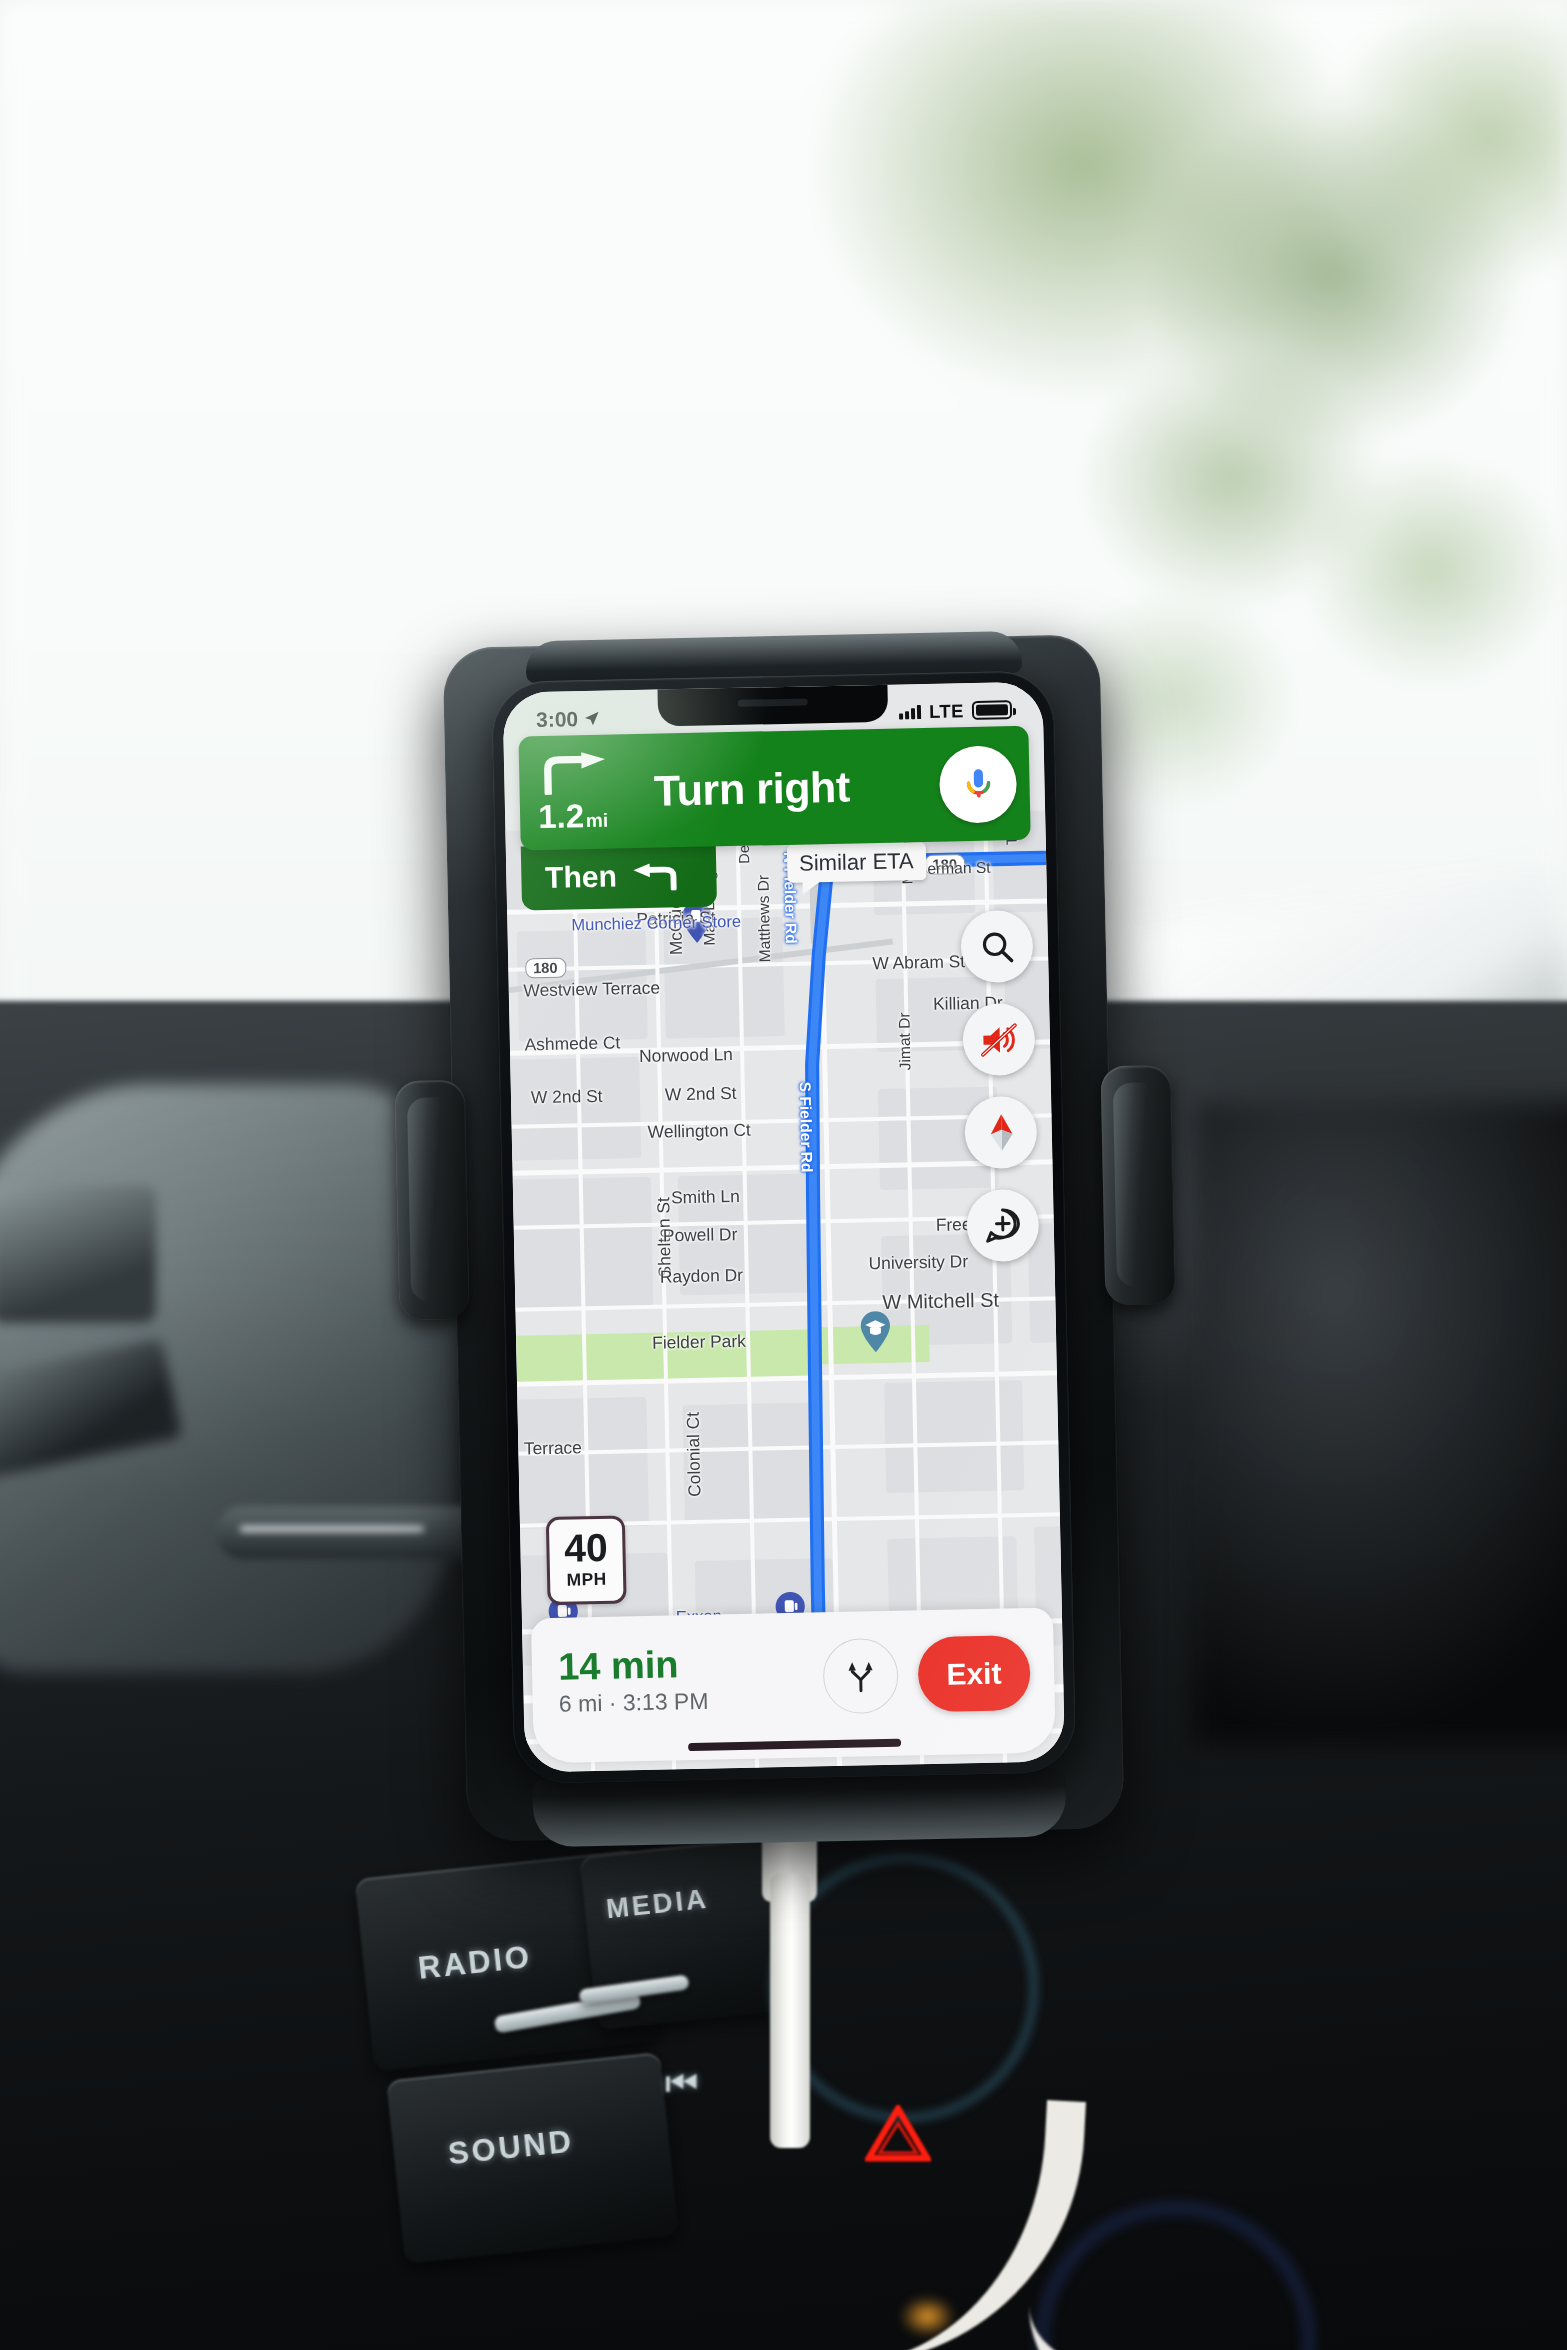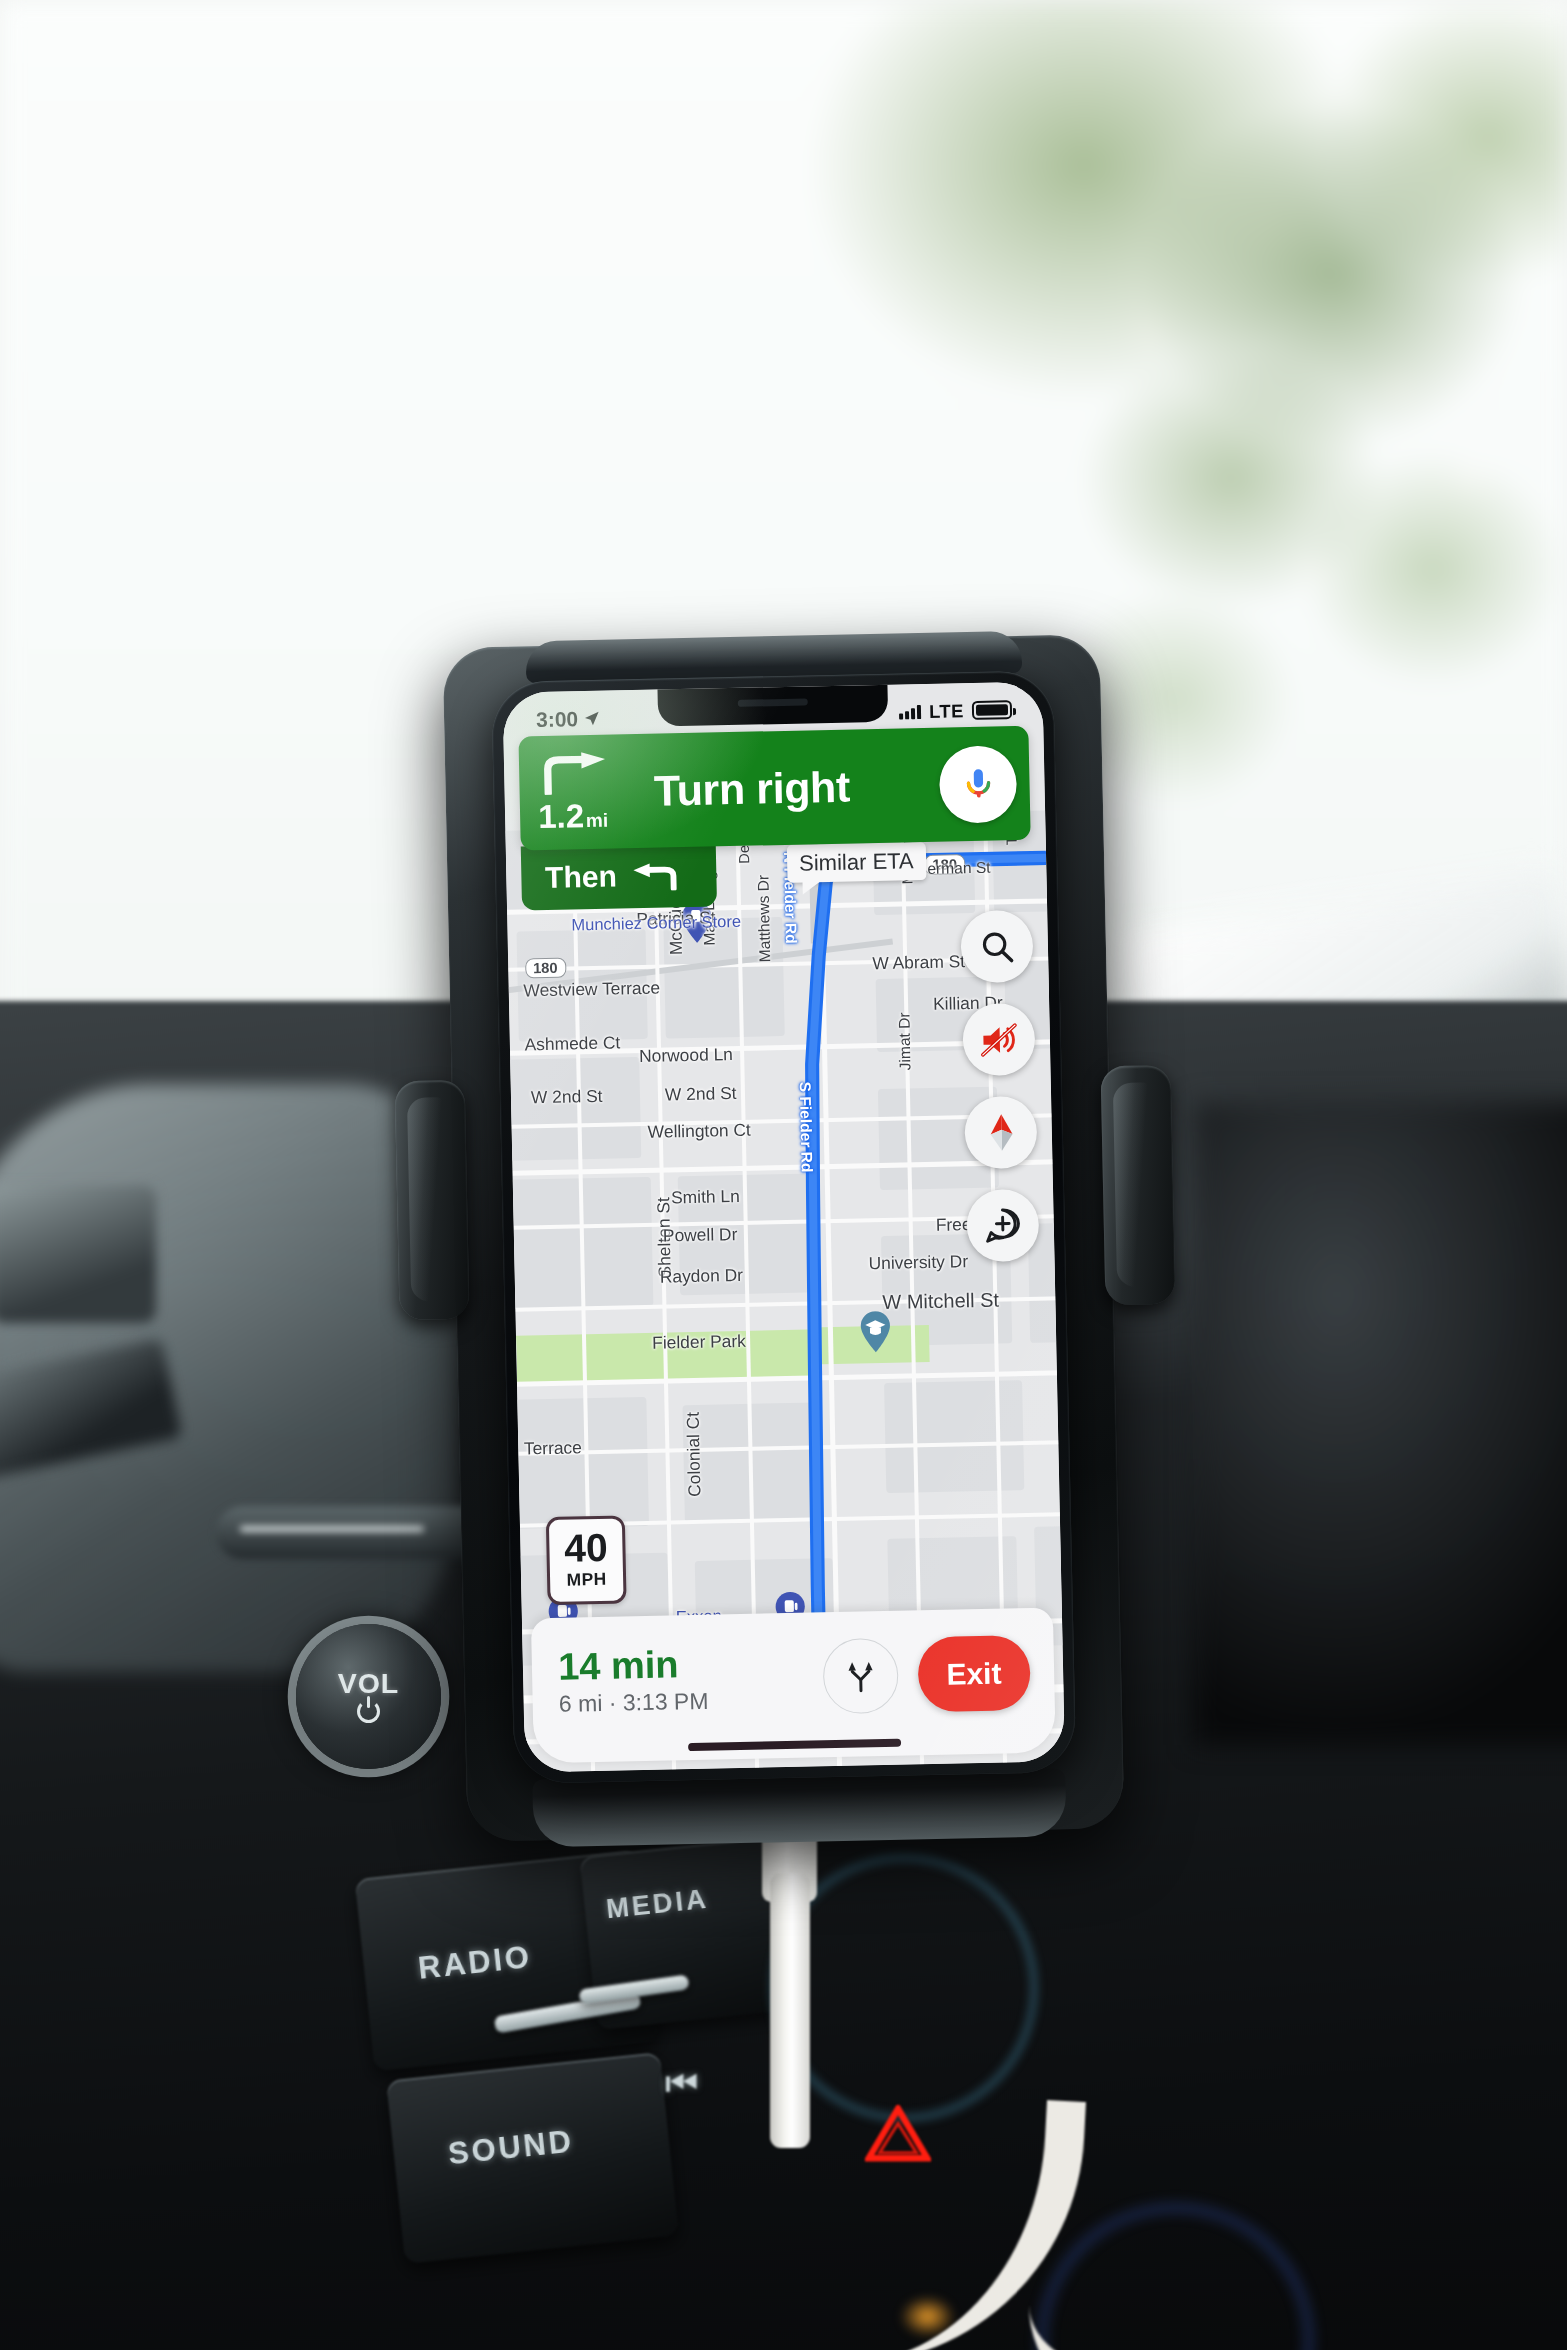--- a/index.html
+++ b/index.html
@@ -407,24 +407,20 @@
 
   <div class="sky"></div>
   <div class="glass-edge"></div>
   <div class="dash-main"></div>
   <div class="dash-left-panel"></div>
   <div class="vent1"></div>
   <div class="vent2"></div>
   <div class="console-slot"></div>
   <div class="bg-blur-right"></div>
 
-  <div class="vol-knob">
-    <div class="vol-text">VOL</div>
-    <div class="pwr"></div>
-  </div>
 
   <div class="btn-pad" style="left:364px; top:1864px; width:285px; height:193px; transform:rotate(-6deg);"></div>
   <div class="pad-label" style="left:418px; top:1945px; transform:rotate(-6deg);">RADIO</div>
 
   <div class="btn-pad" style="left:395px; top:2066px; width:275px; height:184px; transform:rotate(-6deg);"></div>
   <div class="pad-label" style="left:448px; top:2130px; transform:rotate(-6deg);">SOUND</div>
 
   <div class="btn-pad" style="left:588px; top:1846px; width:202px; height:174px; transform:rotate(-6deg);"></div>
   <div class="pad-label" style="left:606px; top:1888px; font-size:27.5px; transform:rotate(-6deg);">MEDIA</div>
 

